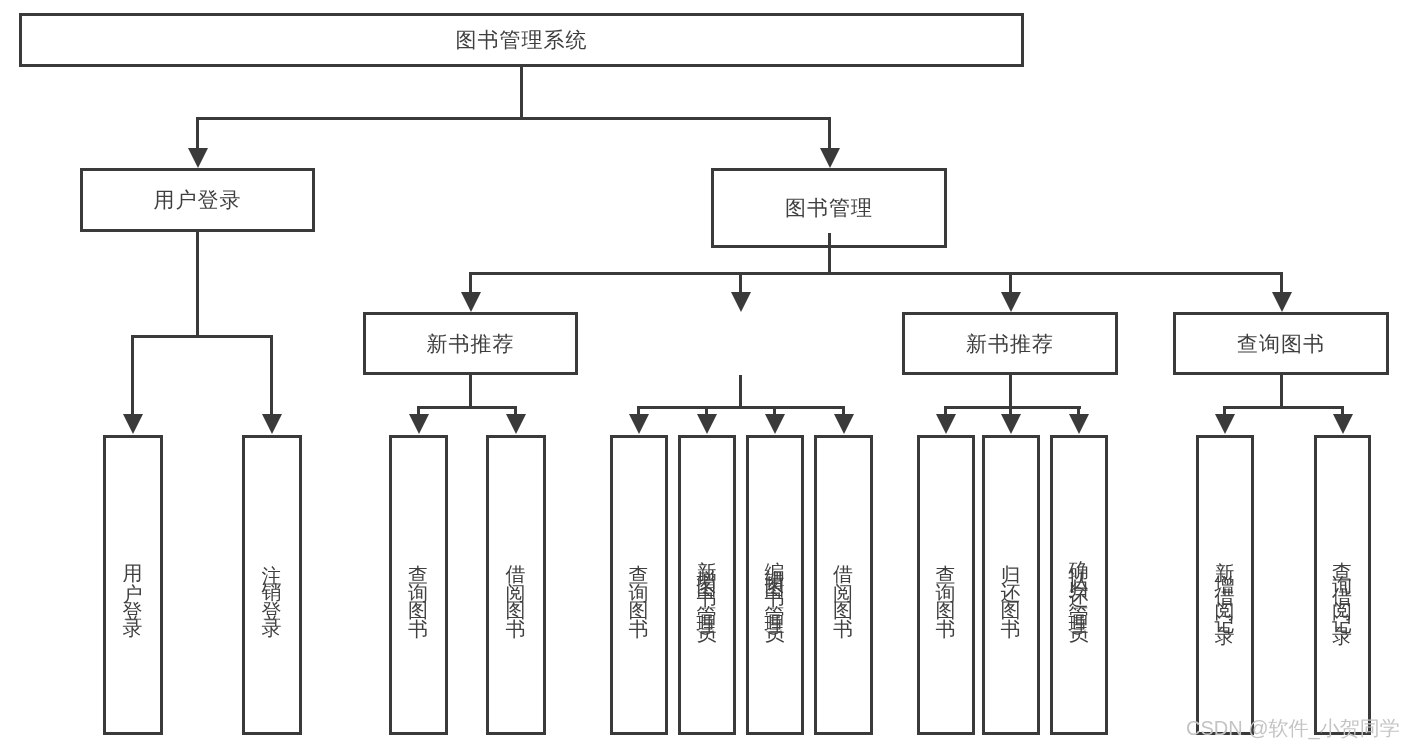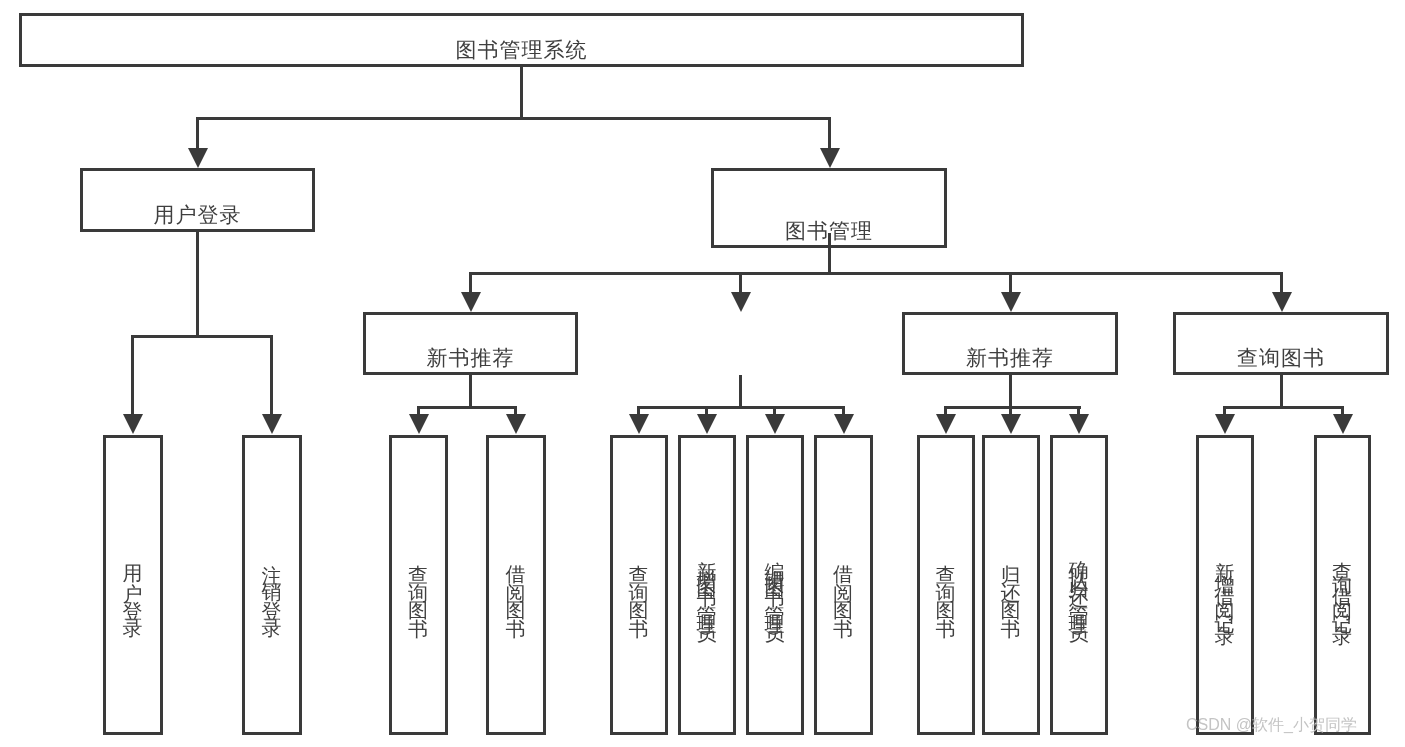--- a/index.html
+++ b/index.html
@@ -10,21 +10,21 @@
     height: 747px;
     background: #ffffff;
     overflow: hidden;
   }
   .node {
     position: absolute;
     box-sizing: border-box;
     border: 3px solid #3a3a3a;
     background: #ffffff;
     display: flex;
-    align-items: flex-end;
+    align-items: center;
     justify-content: center;
     color: #3f3f3f;
   }
   .hlabel {
     font-size: 21px;
     letter-spacing: 1px;
     white-space: nowrap;
   }
   .vnode {
     position: absolute;
@@ -54,21 +54,21 @@
     width: 0;
     height: 0;
     border-left: 10px solid transparent;
     border-right: 10px solid transparent;
     border-top: 20px solid #3a3a3a;
   }
   .watermark {
     position: absolute;
     left: 1186px;
     top: 715px;
-    font-size: 16px;
+    font-size: 20px;
     color: #c4c4c4;
     white-space: nowrap;
     z-index: 10;
   }
 </style>
 </head>
 <body>
 
 <div id="canvas">
 

